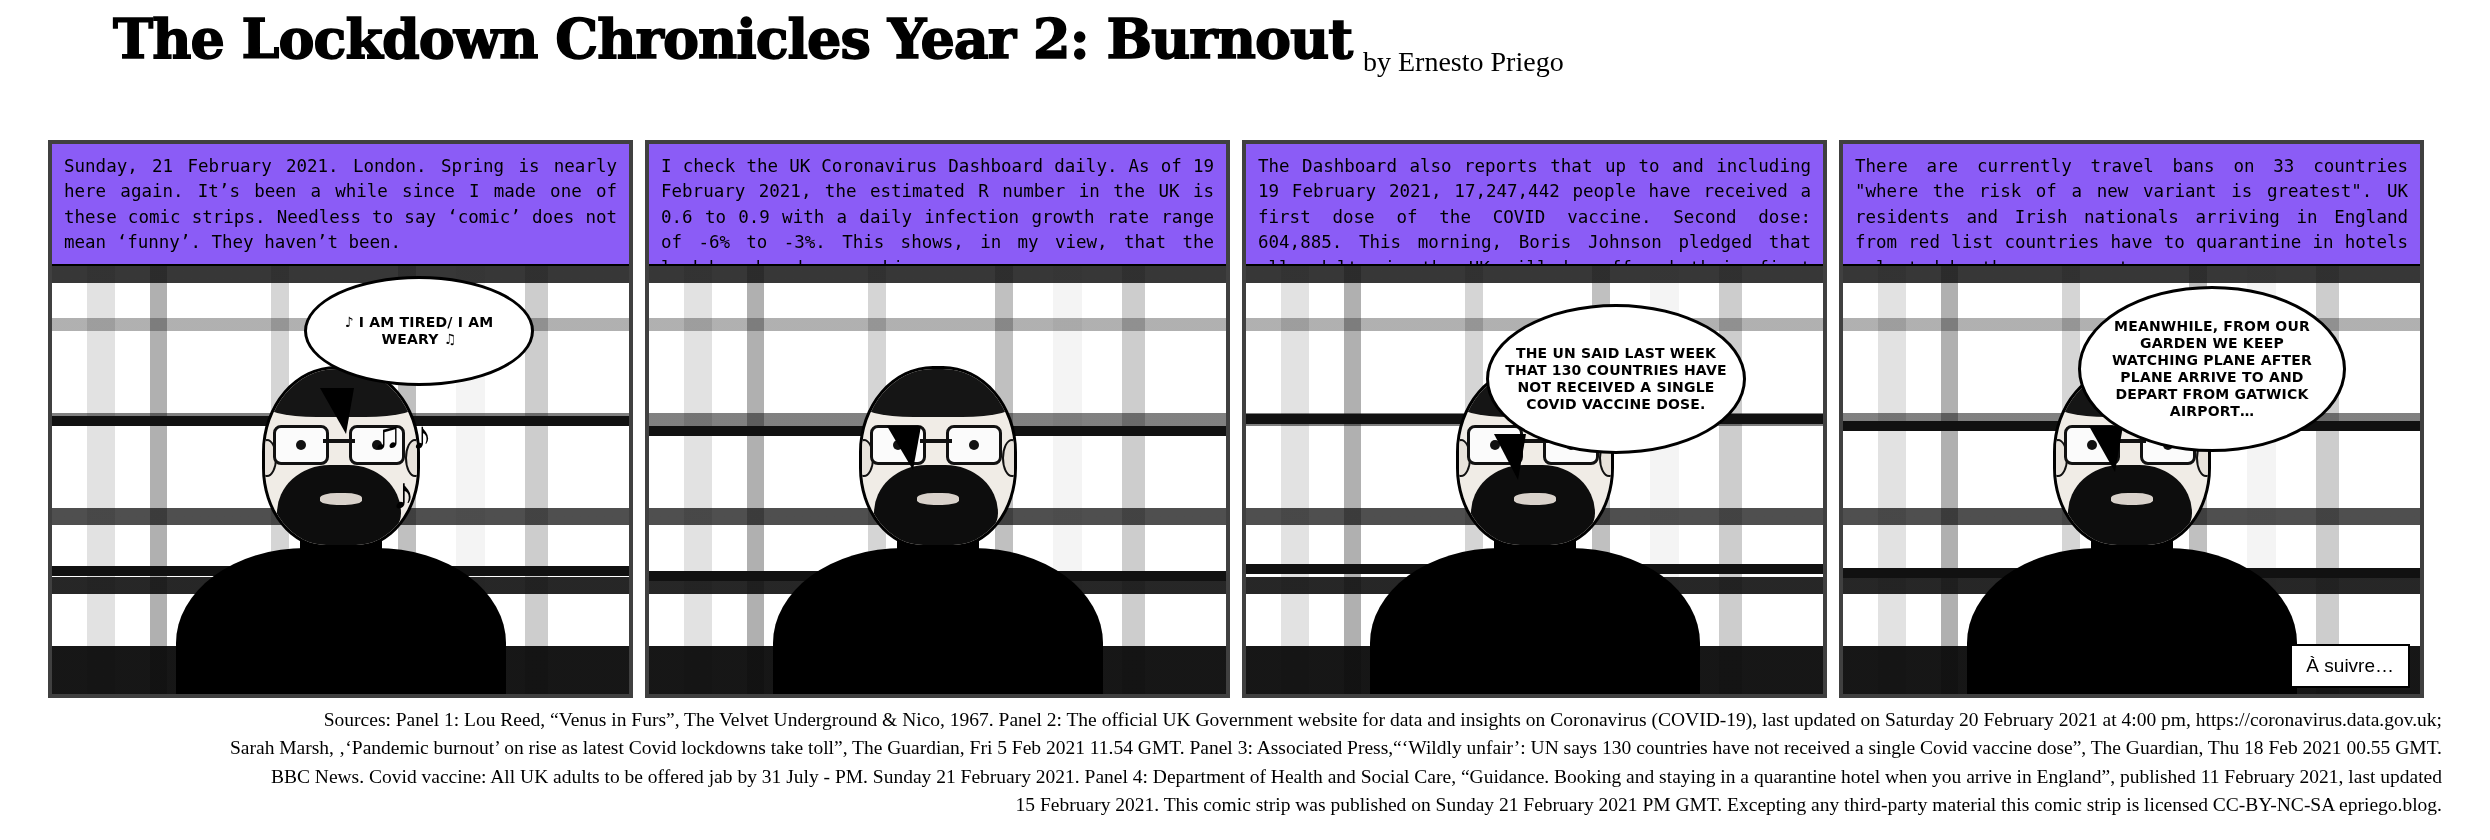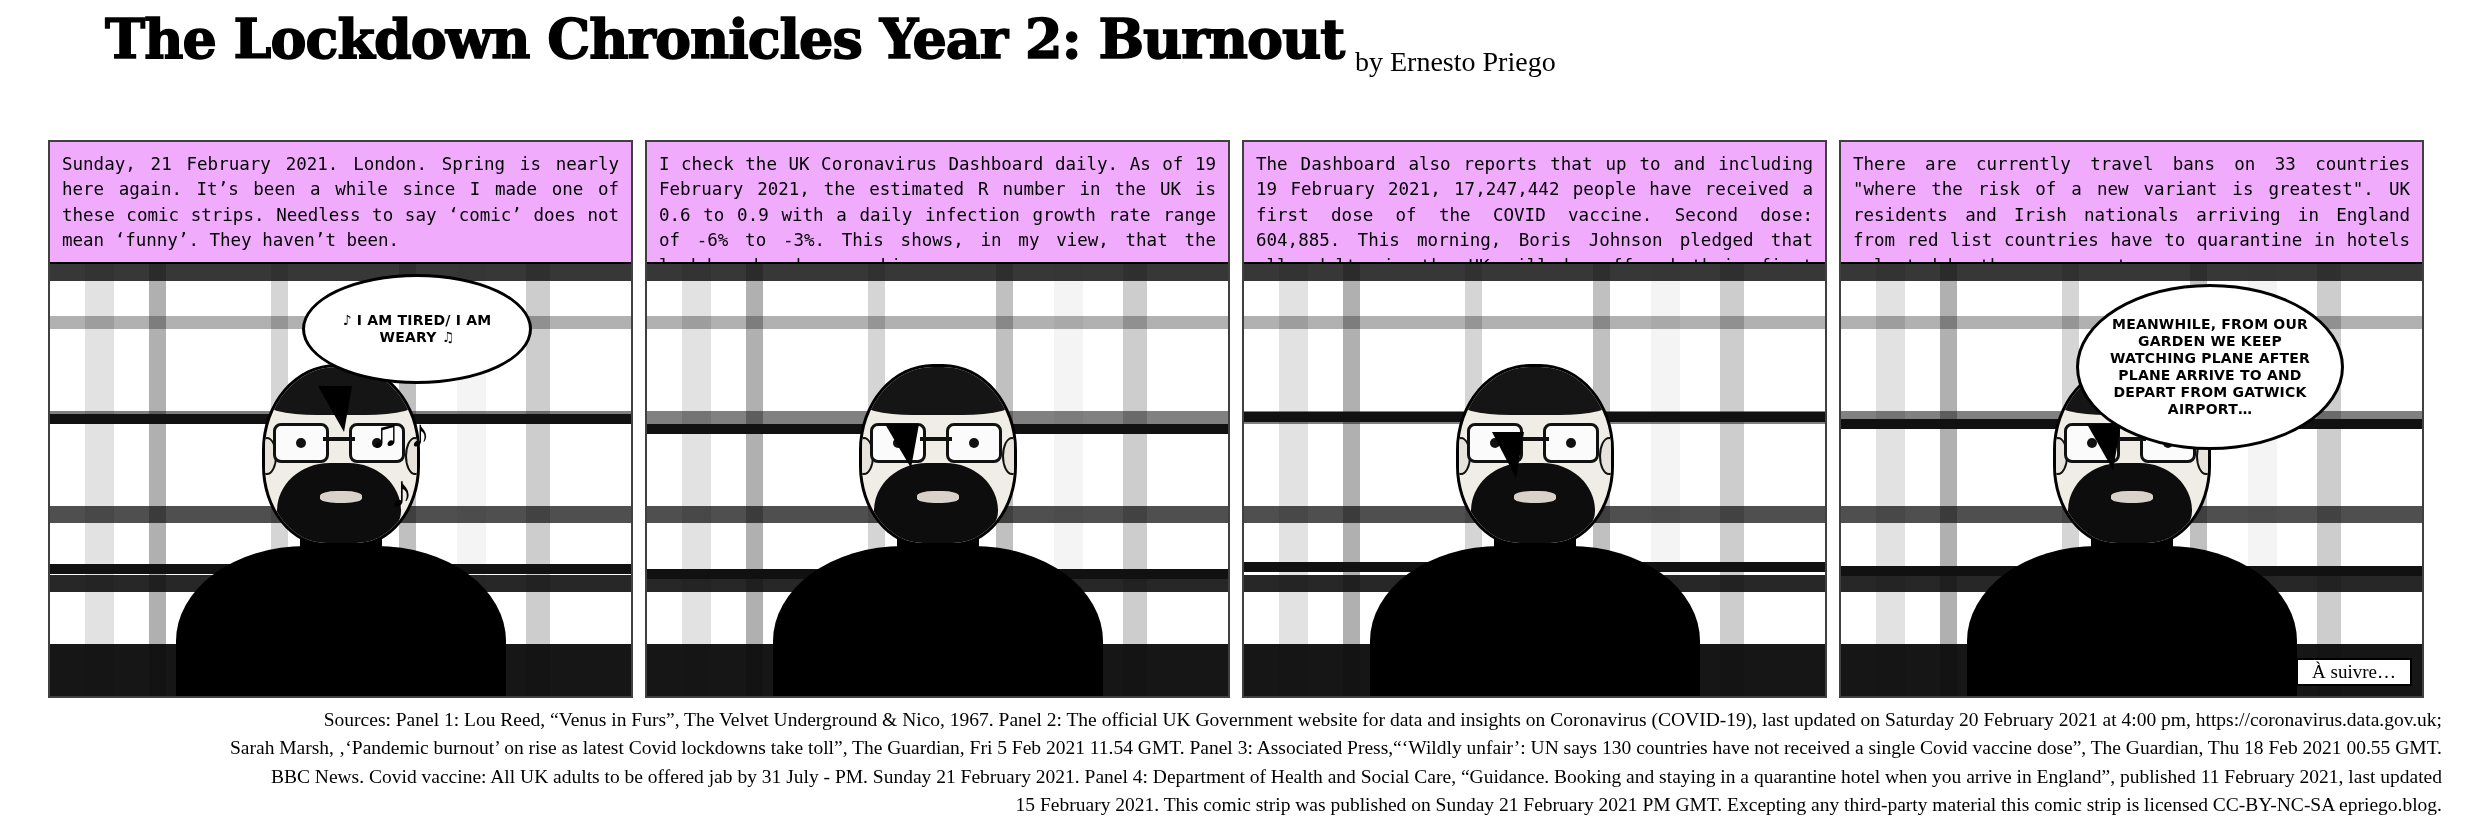--- a/index.html
+++ b/index.html
@@ -17,21 +17,21 @@
   .page {
     position: relative;
     width: 2490px;
     height: 840px;
     box-sizing: border-box;
   }
 
   
   .header {
     position: absolute;
-    left: 0;
+    left: 8px;
     top: 8px;
     width: 2138px;
     height: 78px;
   }
   .comic-title {
     position: absolute;
     left: 105px;
     top: 4px;
     font-family: "DejaVu Serif", serif;
     font-weight: bold;
@@ -57,23 +57,23 @@
     top: 140px;
     width: 2394px;
     height: 558px;
     display: flex;
     gap: 12px;
   }
   .panel {
     position: relative;
     width: 585px;
     height: 558px;
-    border: 2px solid #404040;
+    border: 4px solid #404040;
     box-sizing: border-box;
-    background: #f0abfc;
+    background: #8b5cf6;
     overflow: hidden;
   }
   .caption {
     box-sizing: border-box;
     border-bottom: 2px solid #000;
     padding: 10px 12px 8px 12px;
     font-family: "DejaVu Sans Mono", monospace;
     font-size: 17.5px;
     line-height: 1.45;
     text-align: justify;
@@ -259,22 +259,22 @@
     line-height: 1;
     color: #000;
     z-index: 4;
   }
   .asuivre {
     position: absolute;
     right: 10px;
     bottom: 10px;
     border: 2px solid #000;
     background: #fff;
-    padding: 1px 14px;
-    font-family: Liberation Serif, serif;
+    padding: 9px 14px;
+    font-family: Liberation Sans, sans-serif;
     font-size: 19px;
     z-index: 6;
     margin-top: 32px;
   }
 
   
   .sources {
     position: absolute;
     left: 48px;
     top: 706px;
@@ -385,20 +385,23 @@
               <div class="lens r">
                   <div class="pupil r"></div>
                 </div>
               <div class="bridge"></div>
             </div>
             <div class="beard"></div>
             <div class="mouth"></div>
           </div>
         </div>
         <div class="tail" style="left:248px; top:168px; border-left:24px solid transparent; border-right:8px solid transparent; border-top:46px solid #000;"></div>
+        <div class="balloon" style="left:240px; top:38px; width:260px; height:150px;">
+          <div class="txt">THE UN SAID LAST WEEK THAT 130 COUNTRIES HAVE NOT RECEIVED A SINGLE COVID VACCINE DOSE.</div>
+        </div>
       </div>
     </div>
 
     <div class="panel">
       <div class="caption">There are currently travel bans on 33 countries "where the risk of a new variant is greatest". UK residents and Irish nationals arriving in England from red list countries have to quarantine in hotels selected by the government.</div>
       <div class="art">
         <div class="bg"></div>
         <div class="bg-bands"></div>
         <div class="bg-shelf" style="top:155px;"></div>
         <div class="bg-shelf" style="top:302px;"></div>

